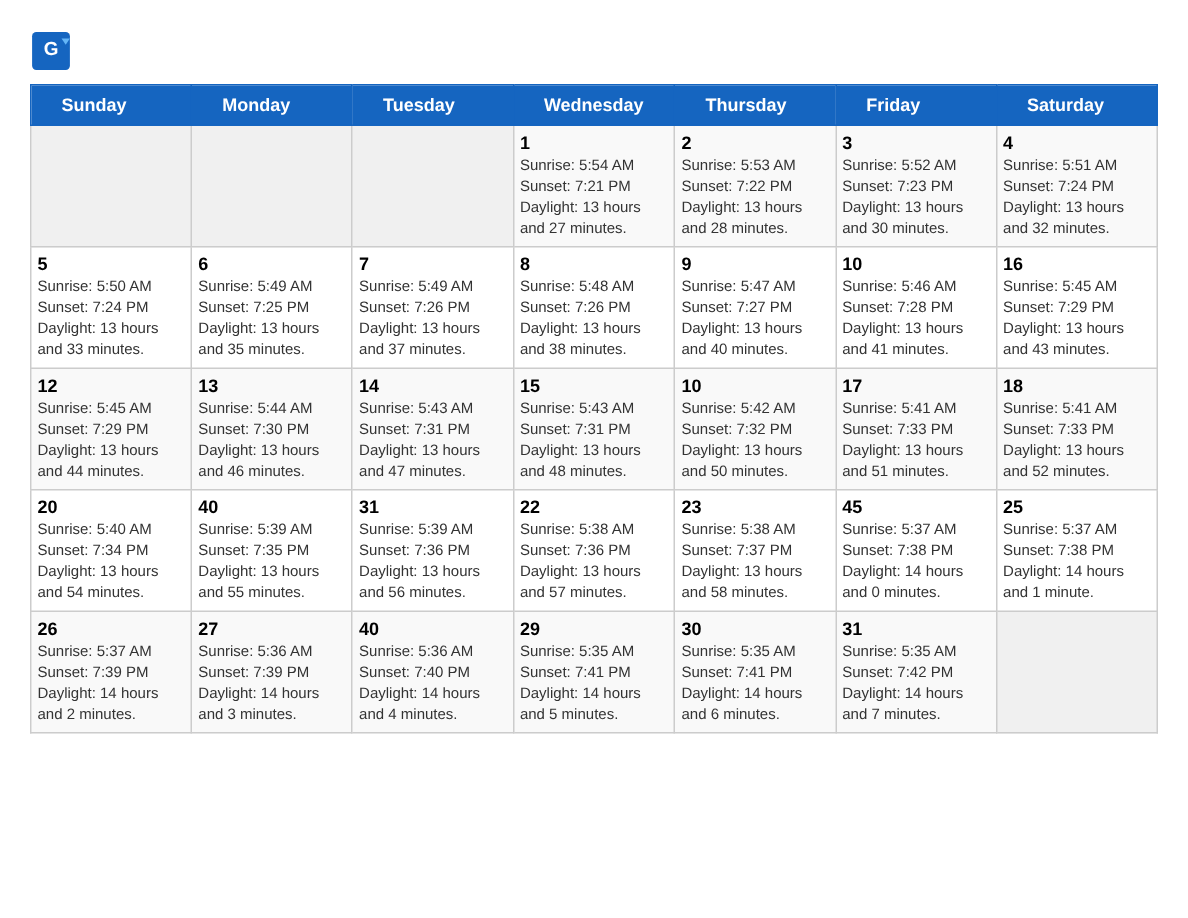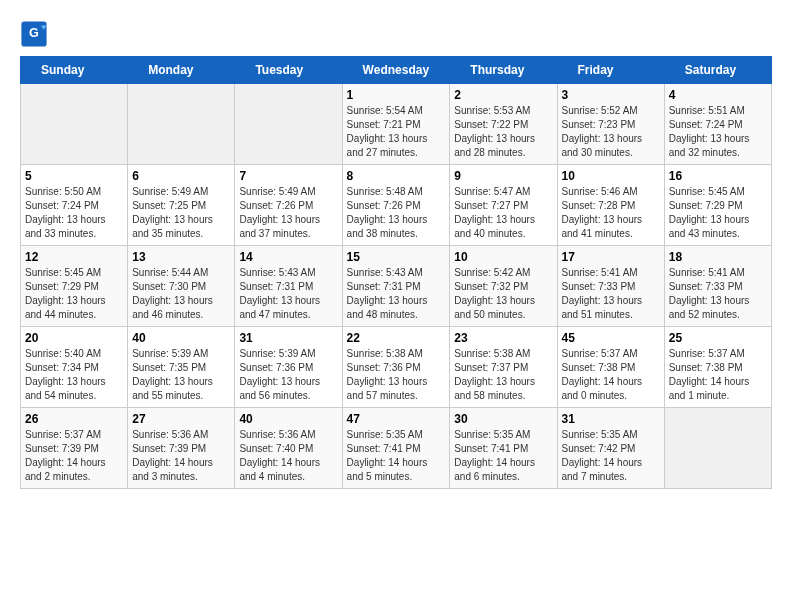--- a/index.html
+++ b/index.html
@@ -241,21 +241,21 @@
         </td>
         <td>
           <div class="day-number">27</div>
 <div class="day-info">Sunrise: 5:36 AM<br>Sunset: 7:39 PM<br>Daylight: 14 hours and 3 minutes.</div>
         </td>
         <td>
           <div class="day-number">40</div>
 <div class="day-info">Sunrise: 5:36 AM<br>Sunset: 7:40 PM<br>Daylight: 14 hours and 4 minutes.</div>
         </td>
         <td>
-          <div class="day-number">47</div>
+          <div class="day-number">29</div>
 <div class="day-info">Sunrise: 5:35 AM<br>Sunset: 7:41 PM<br>Daylight: 14 hours and 5 minutes.</div>
         </td>
         <td>
           <div class="day-number">30</div>
 <div class="day-info">Sunrise: 5:35 AM<br>Sunset: 7:41 PM<br>Daylight: 14 hours and 6 minutes.</div>
         </td>
         <td>
           <div class="day-number">31</div>
 <div class="day-info">Sunrise: 5:35 AM<br>Sunset: 7:42 PM<br>Daylight: 14 hours and 7 minutes.</div>
         </td>

